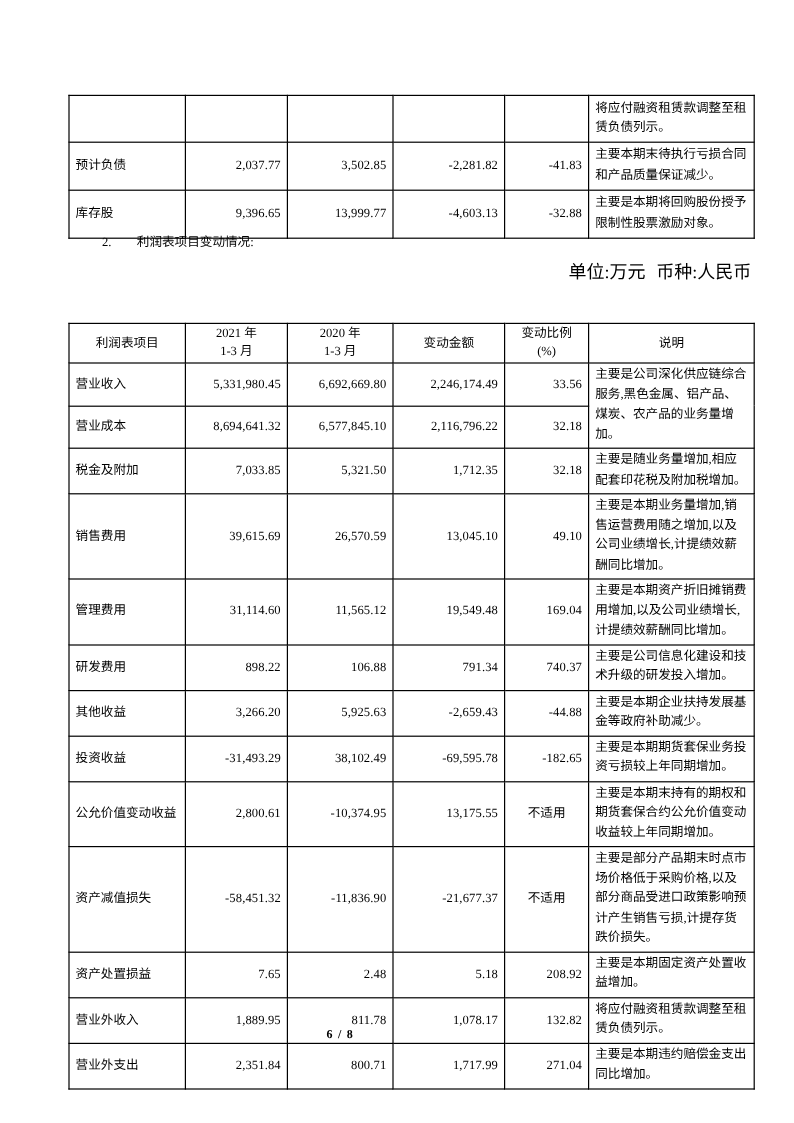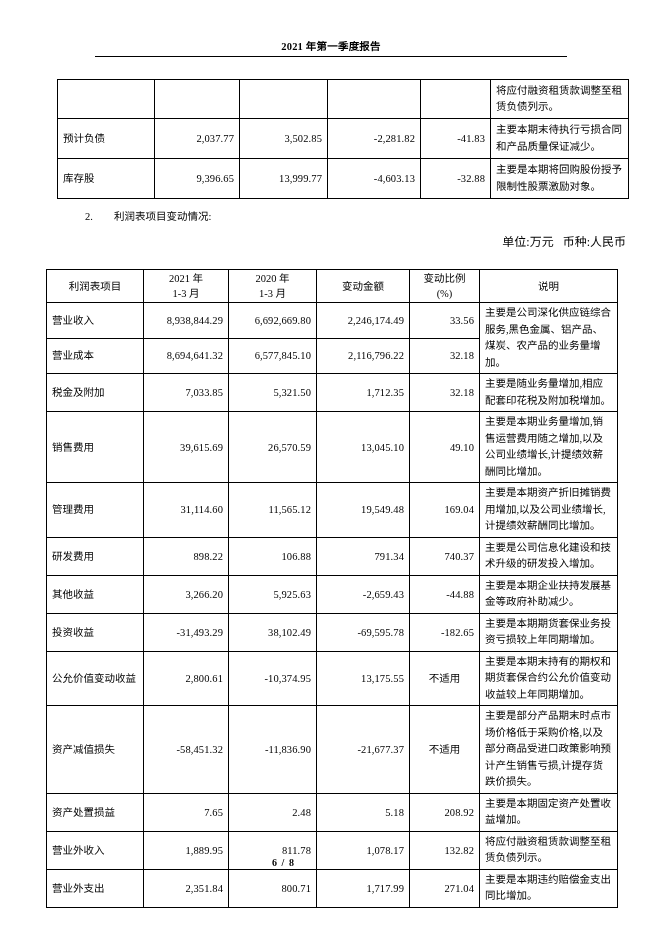--- a/index.html
+++ b/index.html
@@ -80,48 +80,48 @@
     top: 79px;
     border-radius: 28px;
   }
   .row-tall-2 td { height: 36px; }
   .row-tall-2b td { height: 37px; }
 
   
   .section-block {
     position: absolute;
     left: 57px;
-    top: 207px;
+    top: 193px;
     width: 571px;
   }
   .section-heading {
     font-size: 10.5px;
     line-height: 20px;
     white-space: nowrap;
   }
   .section-heading .sec-num {
     display: inline-block;
     width: 57px;
     padding-left: 28px;
     box-sizing: border-box;
   }
   .unit-line {
-    font-size: 12px;
+    font-size: 15px;
     line-height: 20px;
     text-align: right;
     padding-right: 2px;
     margin-top: 5px;
     white-space: nowrap;
   }
   .unit-line .unit-gap { display: inline-block; width: 9px; }
 
   
   .table-main-wrap {
     position: absolute;
-    left: 46px;
+    left: 57px;
     top: 269px;
     border-radius: 19px;
   }
   .fin-table.main td { padding-top: 2px; padding-bottom: 2px; }
 
   
   .page-footer {
     position: absolute;
     left: 0;
     top: 857px;
@@ -130,24 +130,20 @@
     font-size: 10px;
     font-weight: bold;
     letter-spacing: 1px;
   }
 </style>
 </head>
 <body>
 
 <div class="page">
 
-  <div class="doc-header">
-    <div class="doc-header-title">2021 年第一季度报告</div>
-    <div class="doc-header-rule"></div>
-  </div>
 
   <div class="table-top-wrap">
     <table class="fin-table top">
       <colgroup>
         <col class="col-item">
           <col class="col-y1">
           <col class="col-y2">
         <col class="col-delta">
           <col class="col-pct">
           <col class="col-note">
@@ -216,21 +212,21 @@
             <div>变动比例</div>
             <div>(%)</div>
           </th>
           <th class="t-head">说明</th>
         </tr>
       </thead>
       <tbody>
 
         <tr>
           <td class="t-item">营业收入</td>
-          <td class="t-num">8,938,844.29</td>
+          <td class="t-num">5,331,980.45</td>
           <td class="t-num">6,692,669.80</td>
           <td class="t-num">2,246,174.49</td>
           <td class="t-num">33.56</td>
           <td class="t-note" rowspan="2">主要是公司深化供应链综合服务,黑色金属、铝产品、煤炭、农产品的业务量增加。</td>
         </tr>
 
         <tr>
           <td class="t-item">营业成本</td>
           <td class="t-num">8,694,641.32</td>
           <td class="t-num">6,577,845.10</td>

